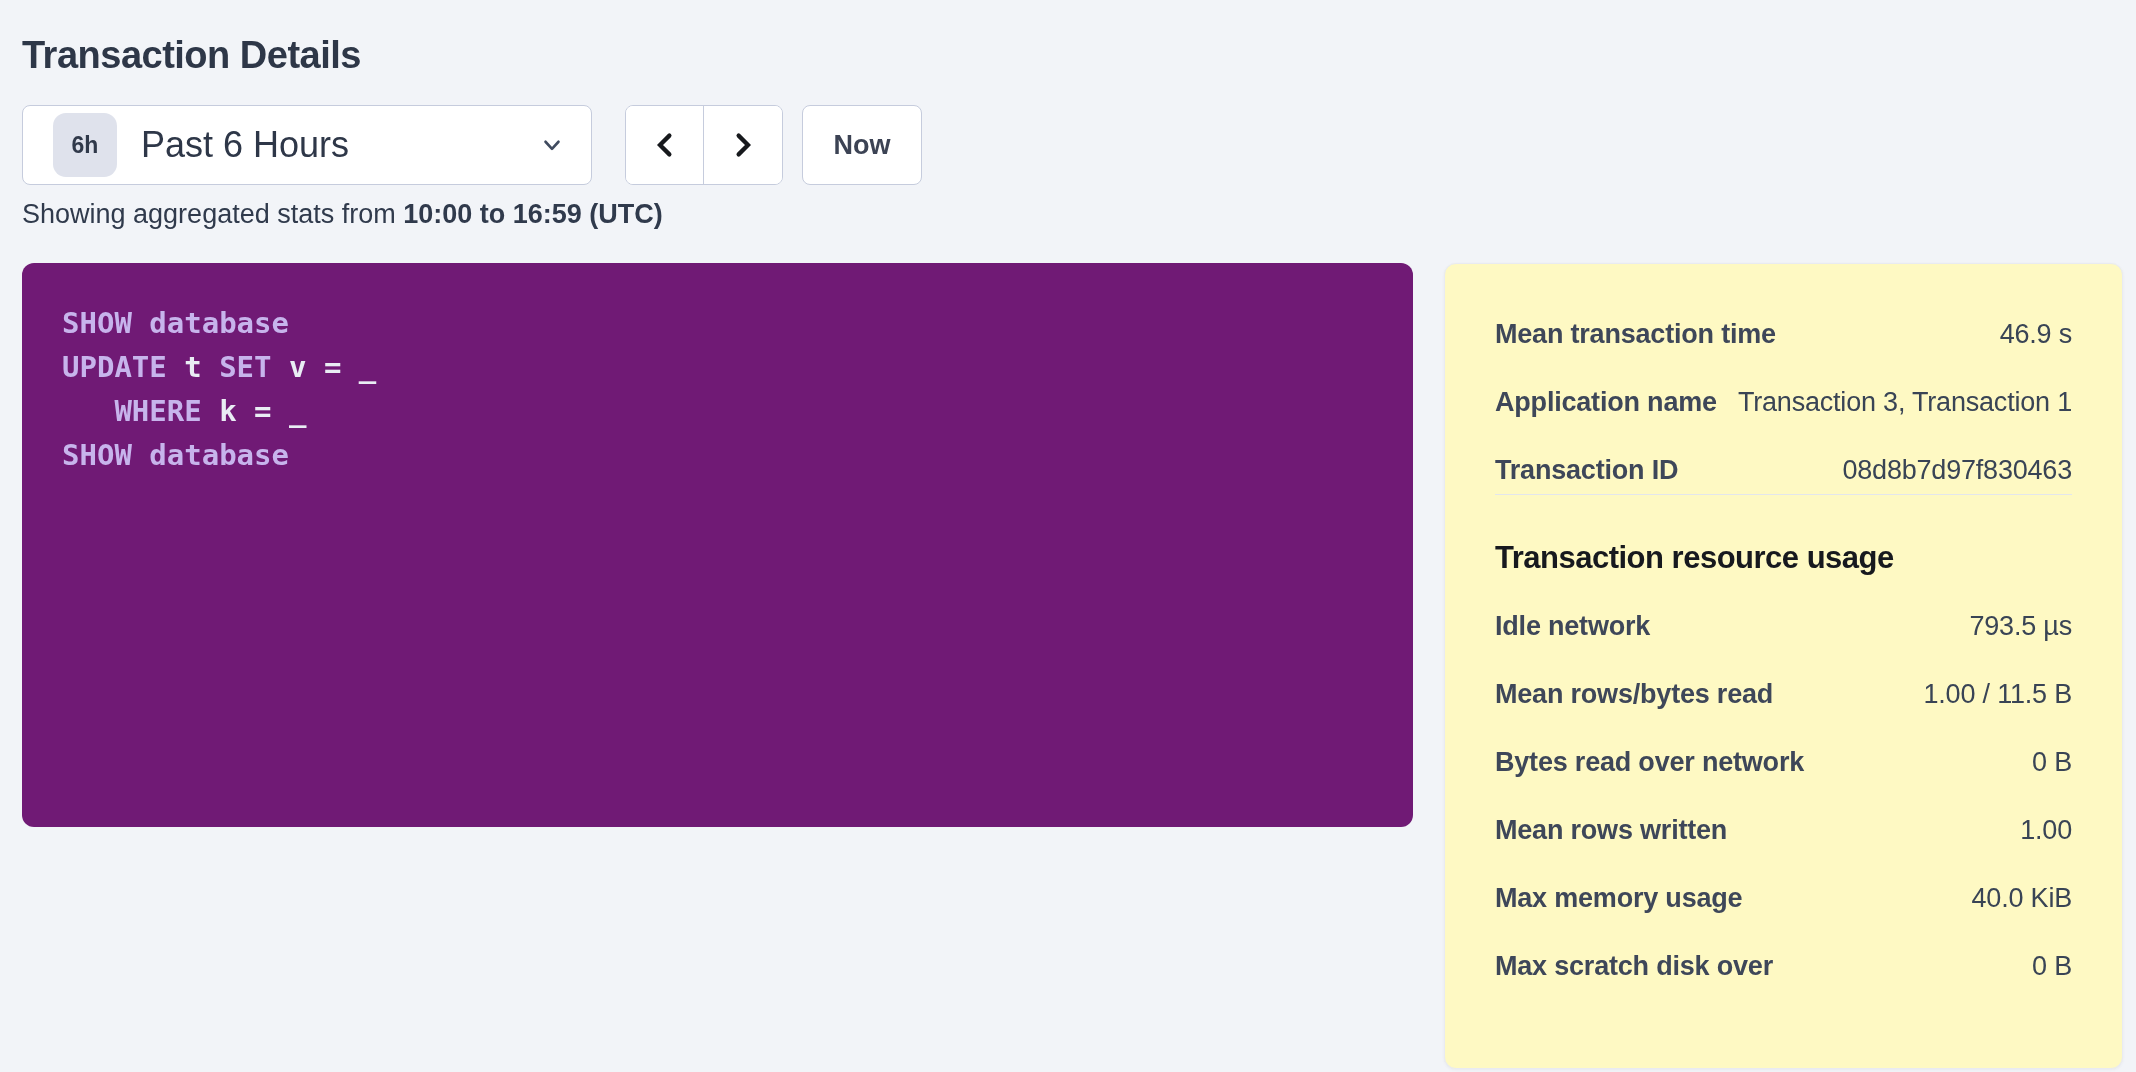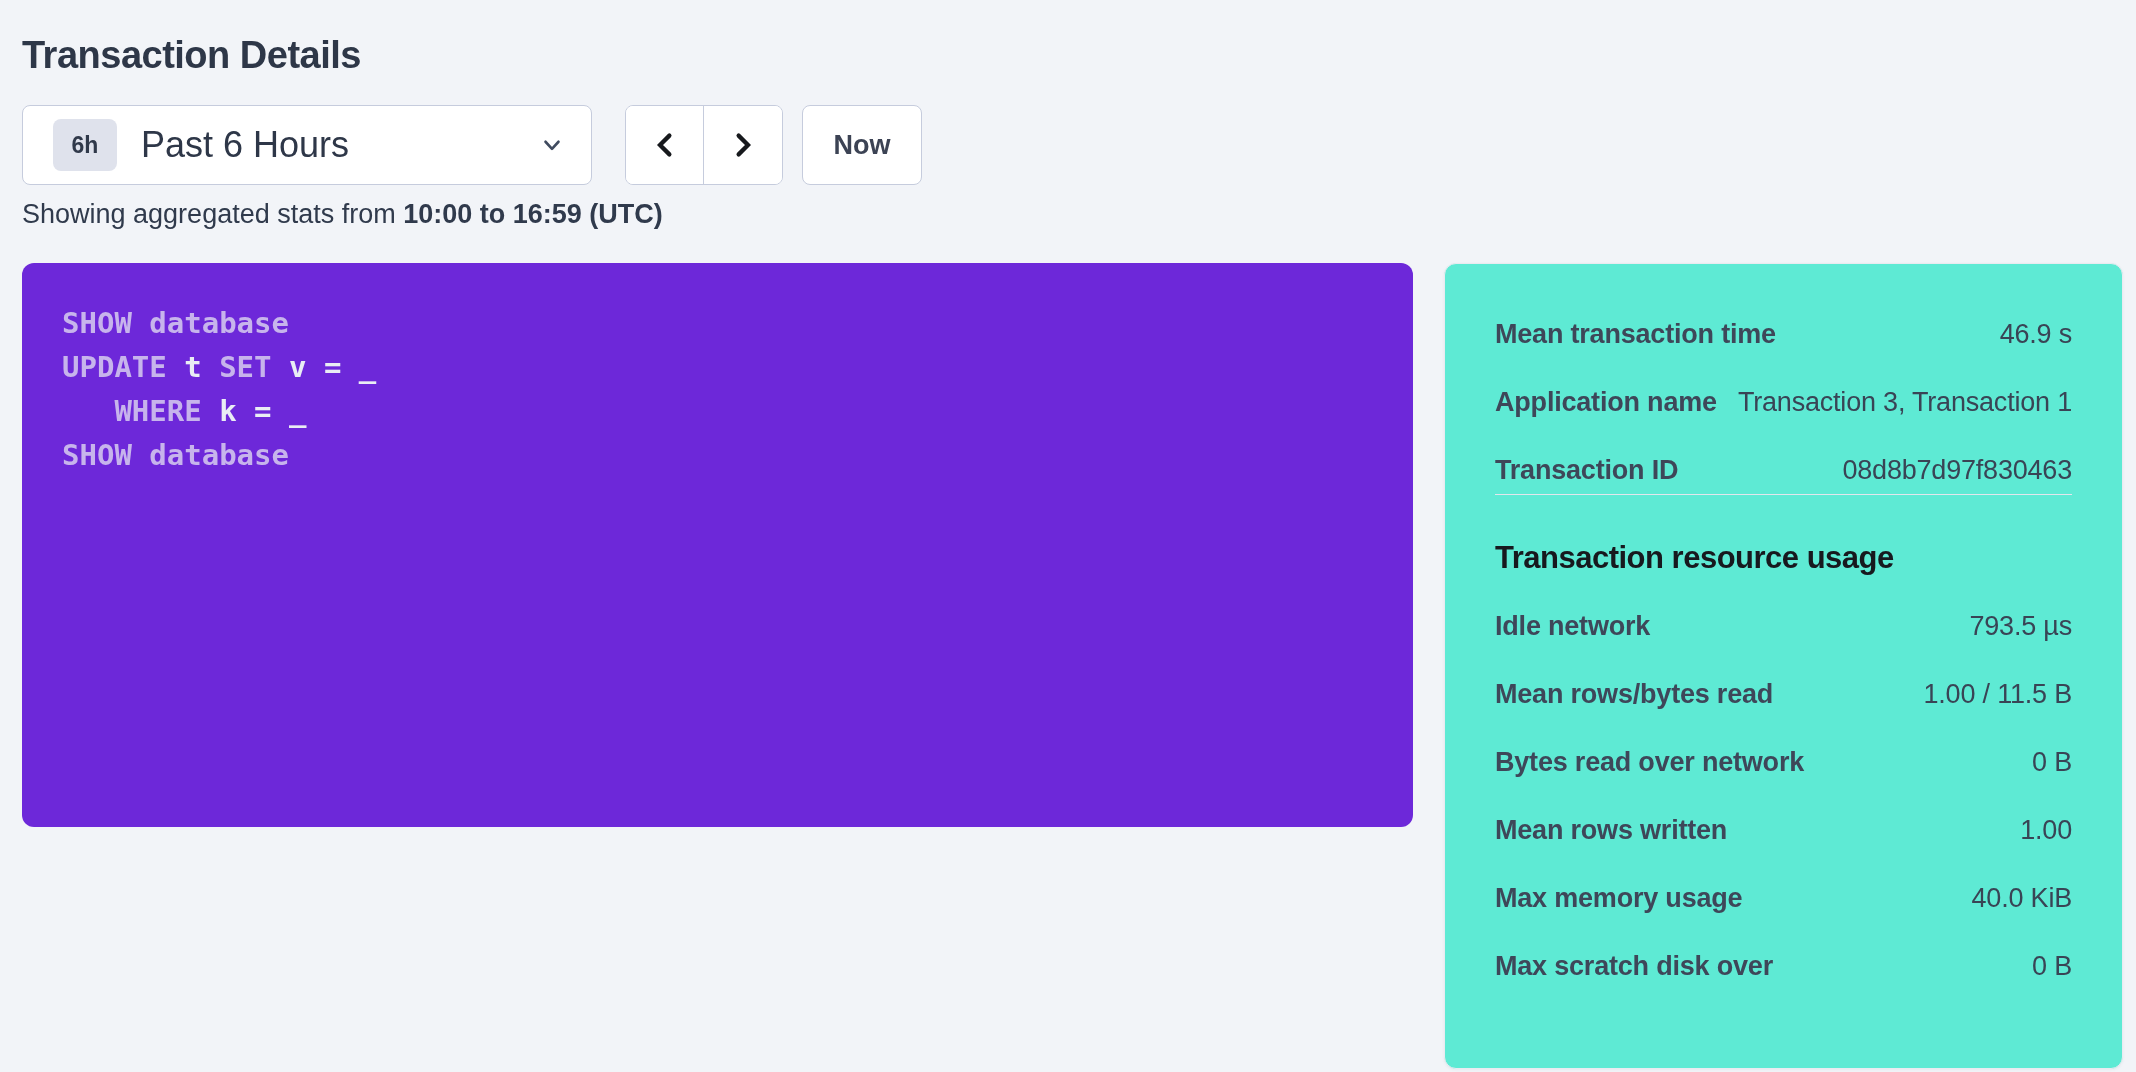--- a/index.html
+++ b/index.html
@@ -26,23 +26,23 @@
     width: 570px; height: 80px;
     background: #ffffff;
     border: 1px solid #c6ccdd;
     border-radius: 8px;
     display: flex; align-items: center;
     padding: 0 26px 0 30px;
     cursor: pointer;
   }
   .badge {
     display: inline-flex; align-items: center; justify-content: center;
-    min-width: 64px; height: 52px;
+    min-width: 64px; height: 64px;
     background: #dfe2ec;
-    border-radius: 8px;
+    border-radius: 13px;
     font-size: 23px; font-weight: 700; color: #30394a;
   }
   .dd-label {
     margin-left: 24px;
     font-size: 36px; color: #2e3748;
     flex: 1;
   }
   .chev-down { width: 26px; height: 26px; flex-shrink: 0; }
 
   .btn-group {
@@ -76,37 +76,37 @@
 
   
   .subtitle { margin-top: 14px; font-size: 27px; line-height: 30px; color: #303a4c; }
   .subtitle strong { font-weight: 700; }
 
   
   .main { display: flex; gap: 31px; margin-top: 34px; }
 
   .sql-box {
     width: 1391px; height: 564px;
-    background: #6d28d9;
+    background: #701a75;
     border-radius: 12px;
     padding: 38px 40px;
     flex-shrink: 0;
   }
   .sql-code {
     font-family: "DejaVu Sans Mono", "Liberation Mono", monospace;
     font-size: 29px; line-height: 44px;
     white-space: pre;
   }
   .tok-keyword { color: #c7b4ec; font-weight: 700; }
   .tok-plain { color: #e9edf4; font-weight: 700; }
 
   .card {
     flex: 1;
     height: 806px;
-    background: #5eead4;
+    background: #fef9c3;
     border: 1px solid #e9ebf1;
     border-radius: 12px;
     box-shadow: 0 1px 3px rgba(60,70,100,0.06);
     padding: 54px 50px 52px 50px;
   }
   .stat-row {
     display: flex; justify-content: space-between; align-items: baseline;
     line-height: 32px; margin-bottom: 36px;
     font-size: 27px; letter-spacing: -0.2px;
   }

